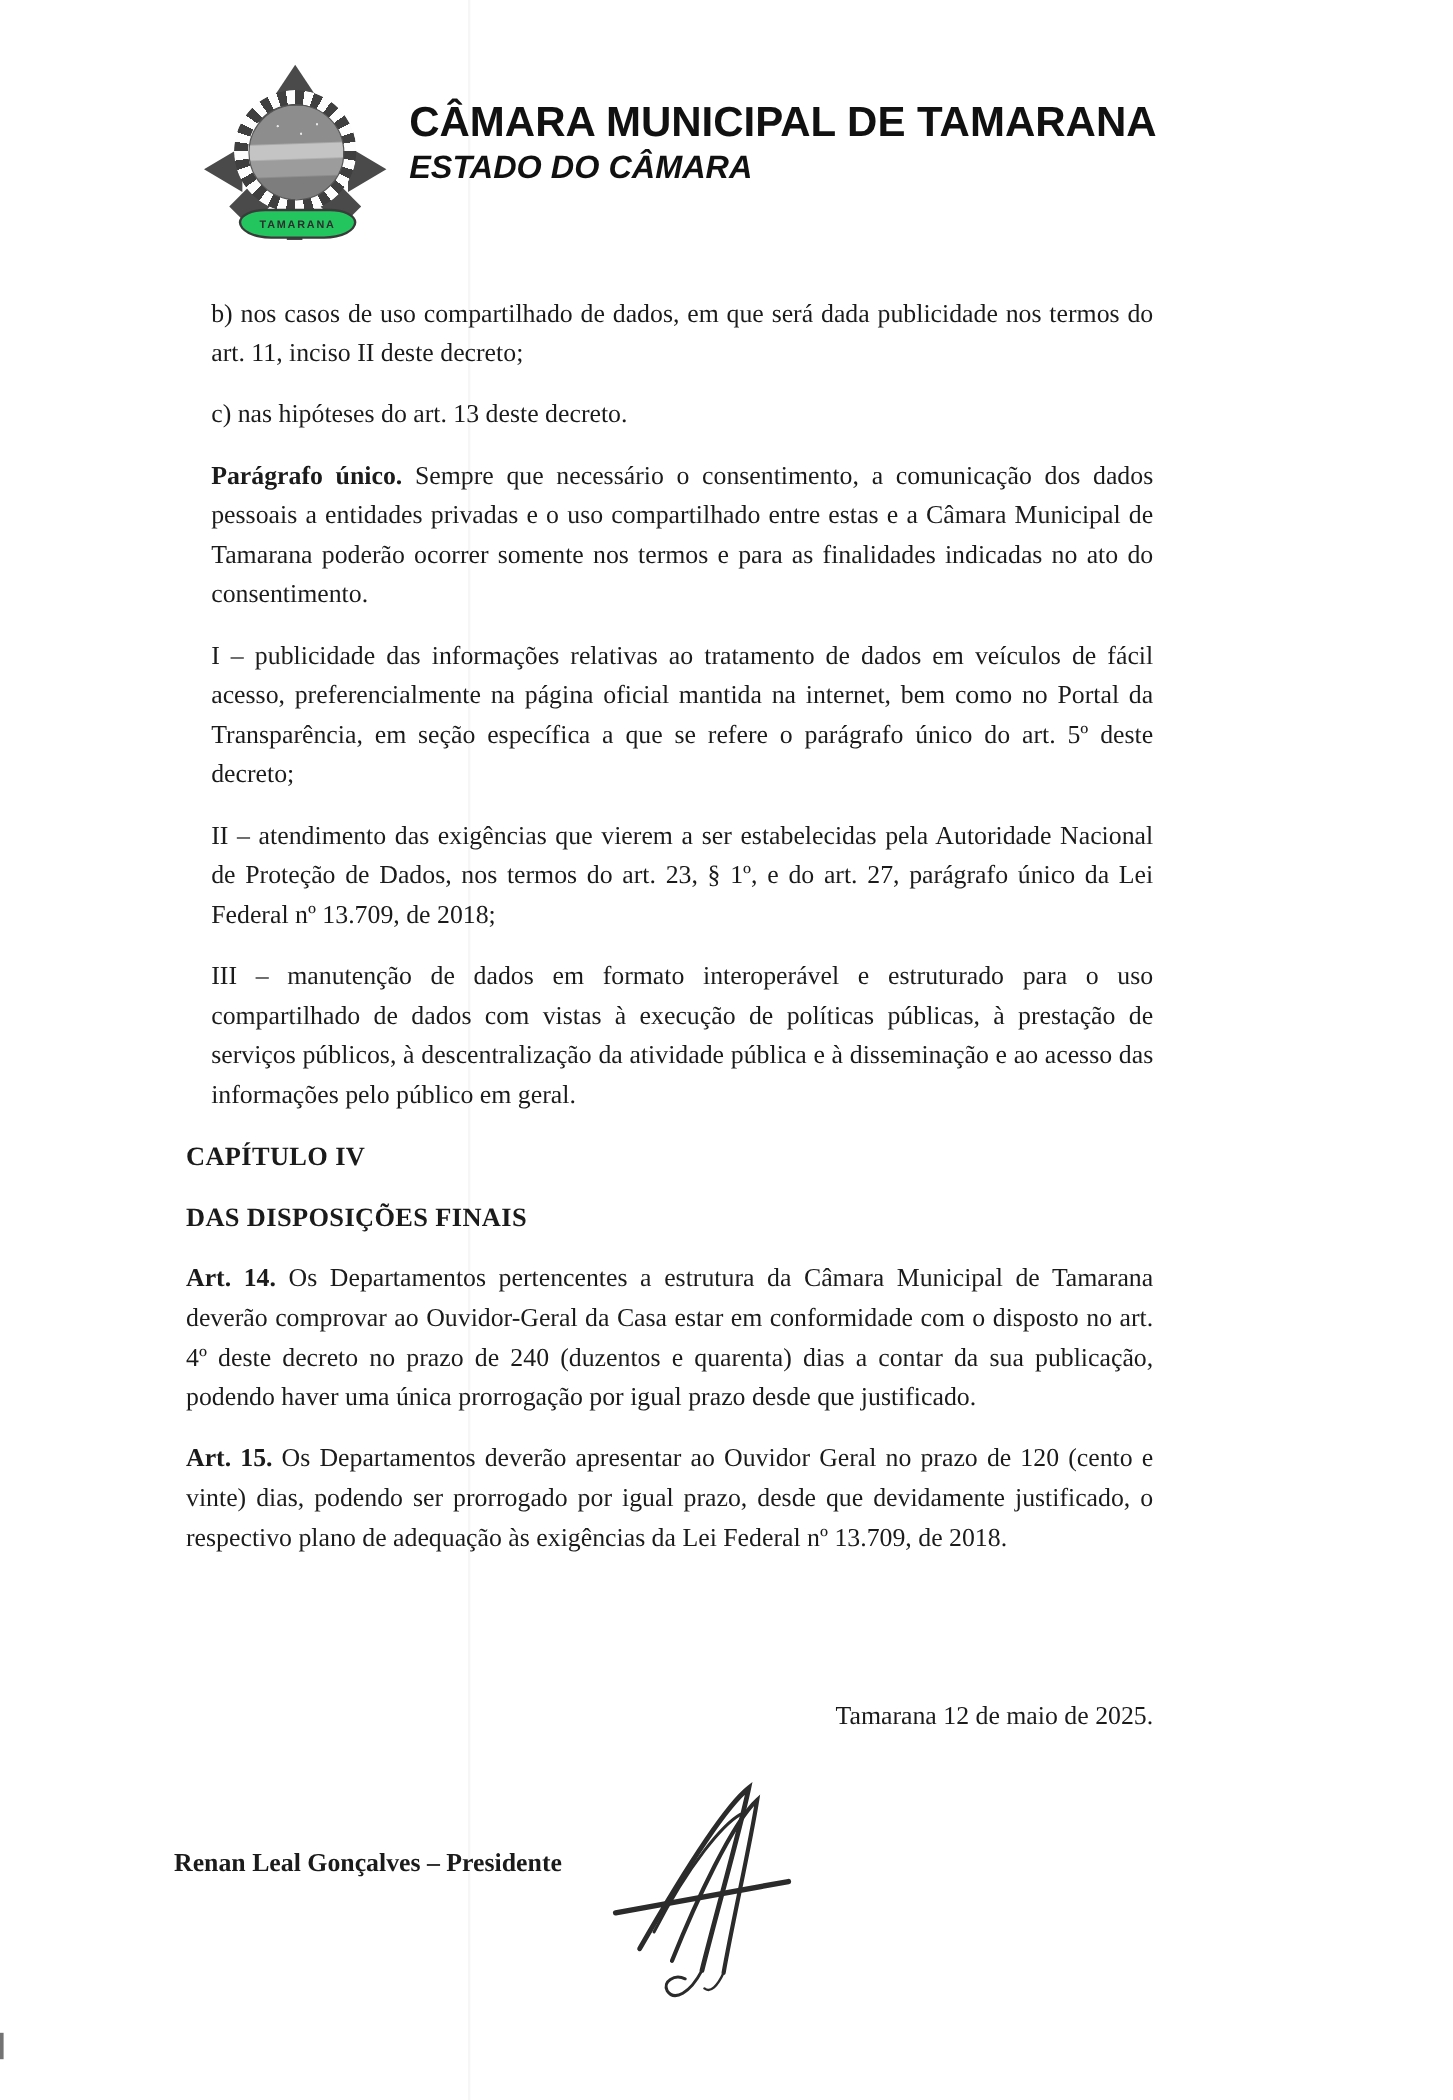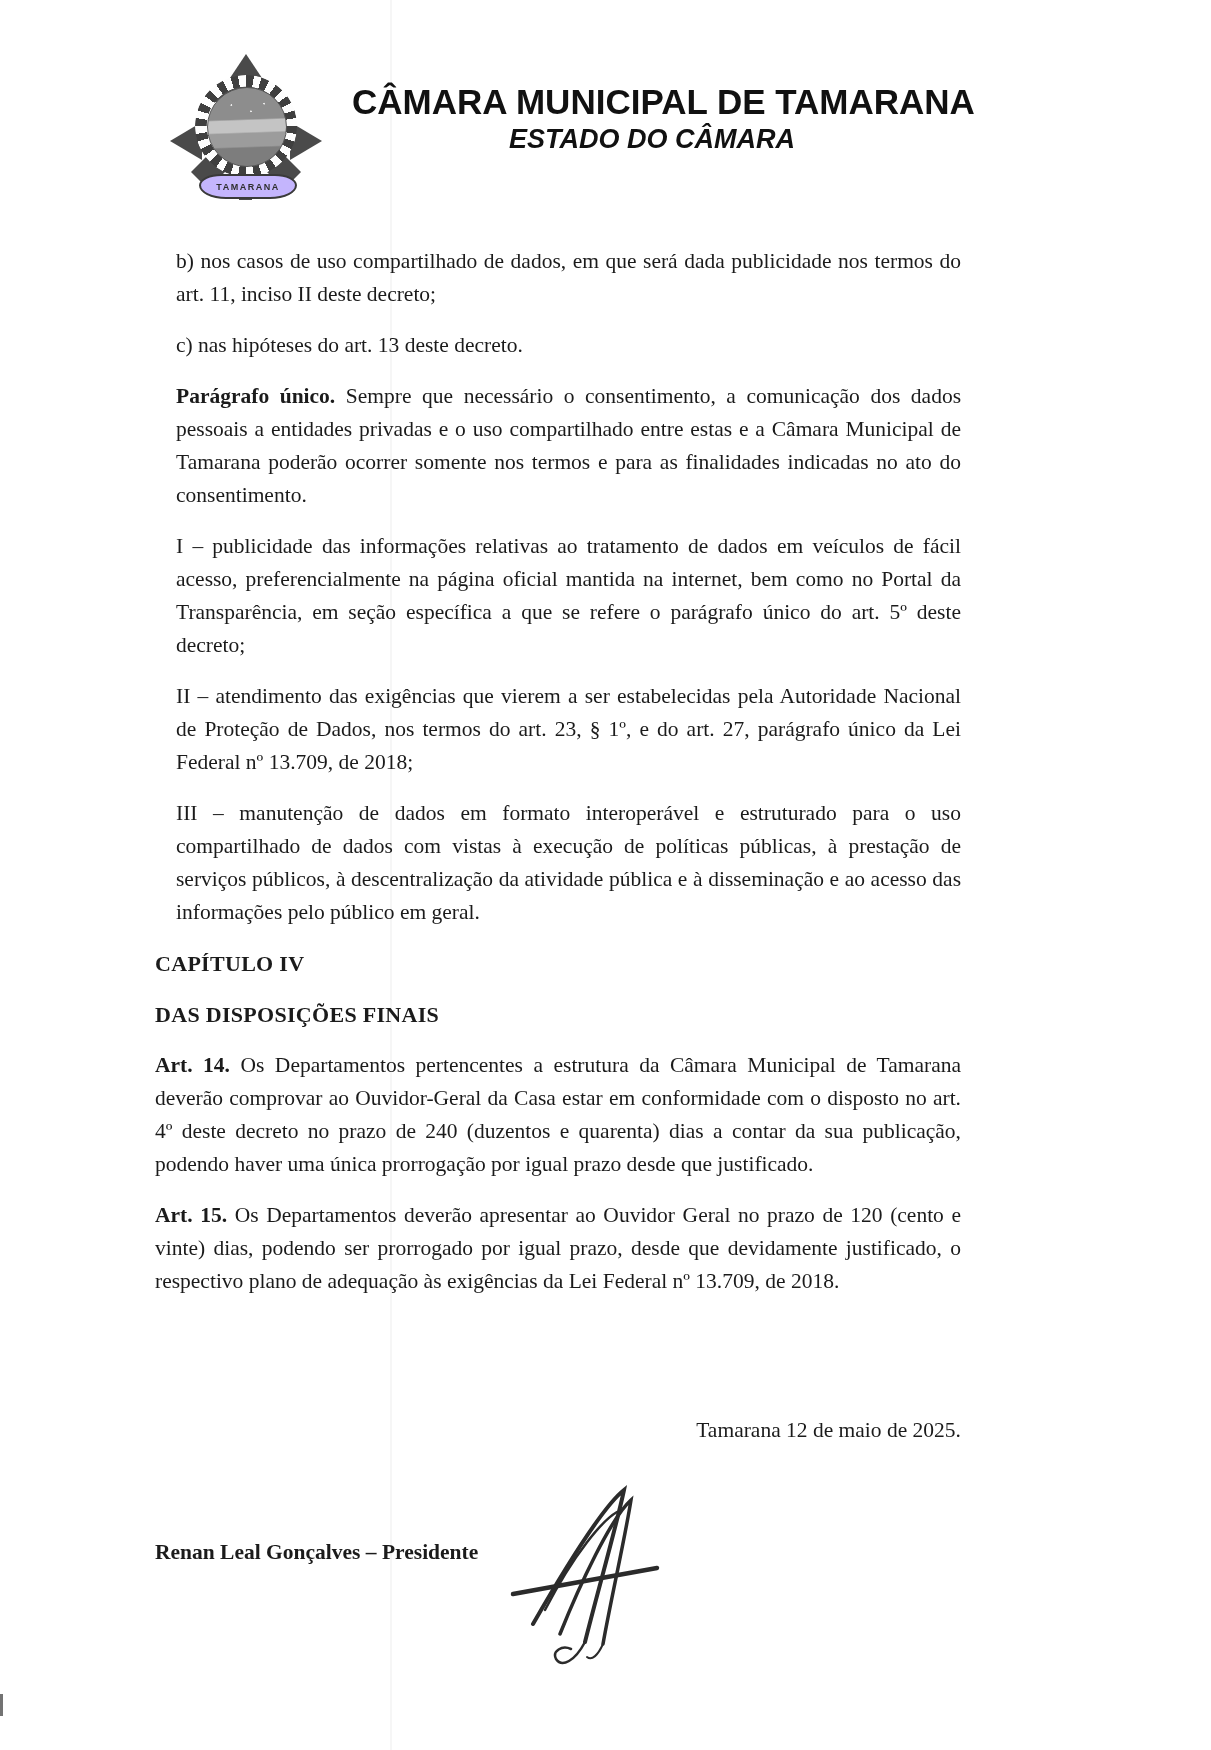--- a/index.html
+++ b/index.html
@@ -39,42 +39,42 @@
     border-radius:50%; border:1px solid #555;
     background:
       radial-gradient(2px 2px at 30% 22%, #e8e8e8 0 35%, transparent 60%),
       radial-gradient(2px 2px at 55% 30%, #e8e8e8 0 35%, transparent 60%),
       radial-gradient(2px 2px at 72% 20%, #e8e8e8 0 35%, transparent 60%),
       linear-gradient(178deg, #8d8d8d 0 40%, #c4c4c4 42% 56%, #9c9c9c 58% 74%, #7d7d7d 76% 100%);
   }
   .emblem .stem { position:absolute; left:69px; top:116px; width:13px; height:36px;
     background:#4a4a4a; }
   .emblem .ribbon { position:absolute; left:29px; top:126px; width:94px; height:21px;
-    background:#c4b5fd; border:2px solid #3a3a3a;
+    background:#22c55e; border:2px solid #3a3a3a;
     border-radius:45% 45% 55% 55% / 90% 90% 110% 110%;
     display:flex; align-items:center; justify-content:center;
     font-family:"Liberation Sans",sans-serif; font-size:9px; font-weight:bold;
     letter-spacing:1.5px; color:#2e2e2e; }
-  .header-text { position:absolute; left:182px; top:34px; width:600px; text-align:center;
+  .header-text { position:absolute; left:171px; top:34px; width:600px; text-align:left;
     font-family:"Liberation Sans", sans-serif; color:#111; }
   .title { font-size:35px; font-weight:bold; letter-spacing:0px; white-space:nowrap; }
   .subtitle { font-size:27px; font-weight:bold; font-style:italic; margin-top:2px; }
 
   
   .doc-body { position:absolute; left:155px; top:245px; width:806px;
     font-size:21.5px; line-height:33px; text-align:justify; }
   .doc-body p { margin:0 0 18px 0; }
   .doc-body p.indent { margin-left:21px; }
   .chapter { text-align:left; font-weight:bold; font-size:22px;
     letter-spacing:0.3px; margin:0 0 16px 0; }
   b.lead { font-weight:bold; }
 
   .date-line { position:absolute; left:155px; top:1418px; width:806px;
     text-align:right; font-size:21.5px; }
-  .sig-name { position:absolute; left:155px; top:1540px; font-size:21.5px;
+  .sig-name { position:absolute; left:145px; top:1540px; font-size:21.5px;
     font-weight:bold; }
   .signature { position:absolute; left:505px; top:1482px; }
 </style>
 </head>
 <body>
 
 <div class="page">
   <div class="scan-line"></div>
   <div class="edge-mark"></div>
 

